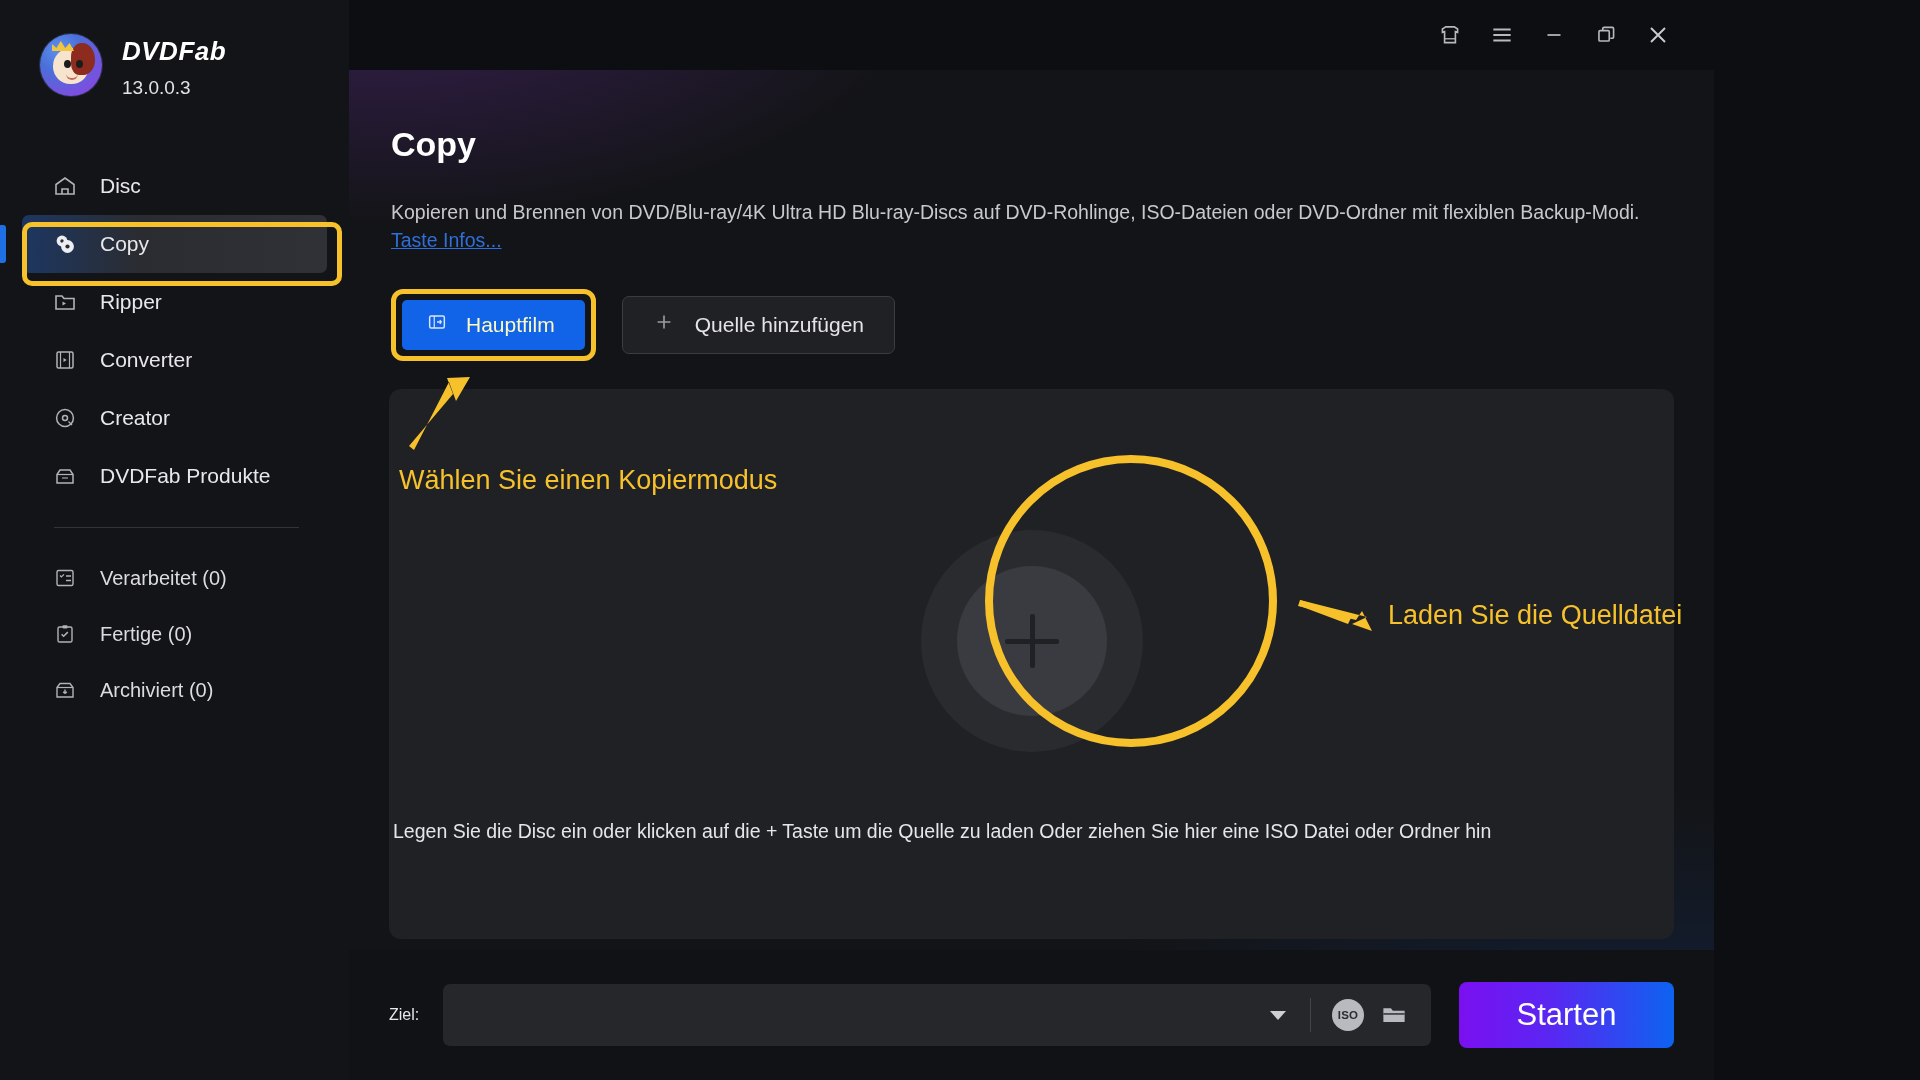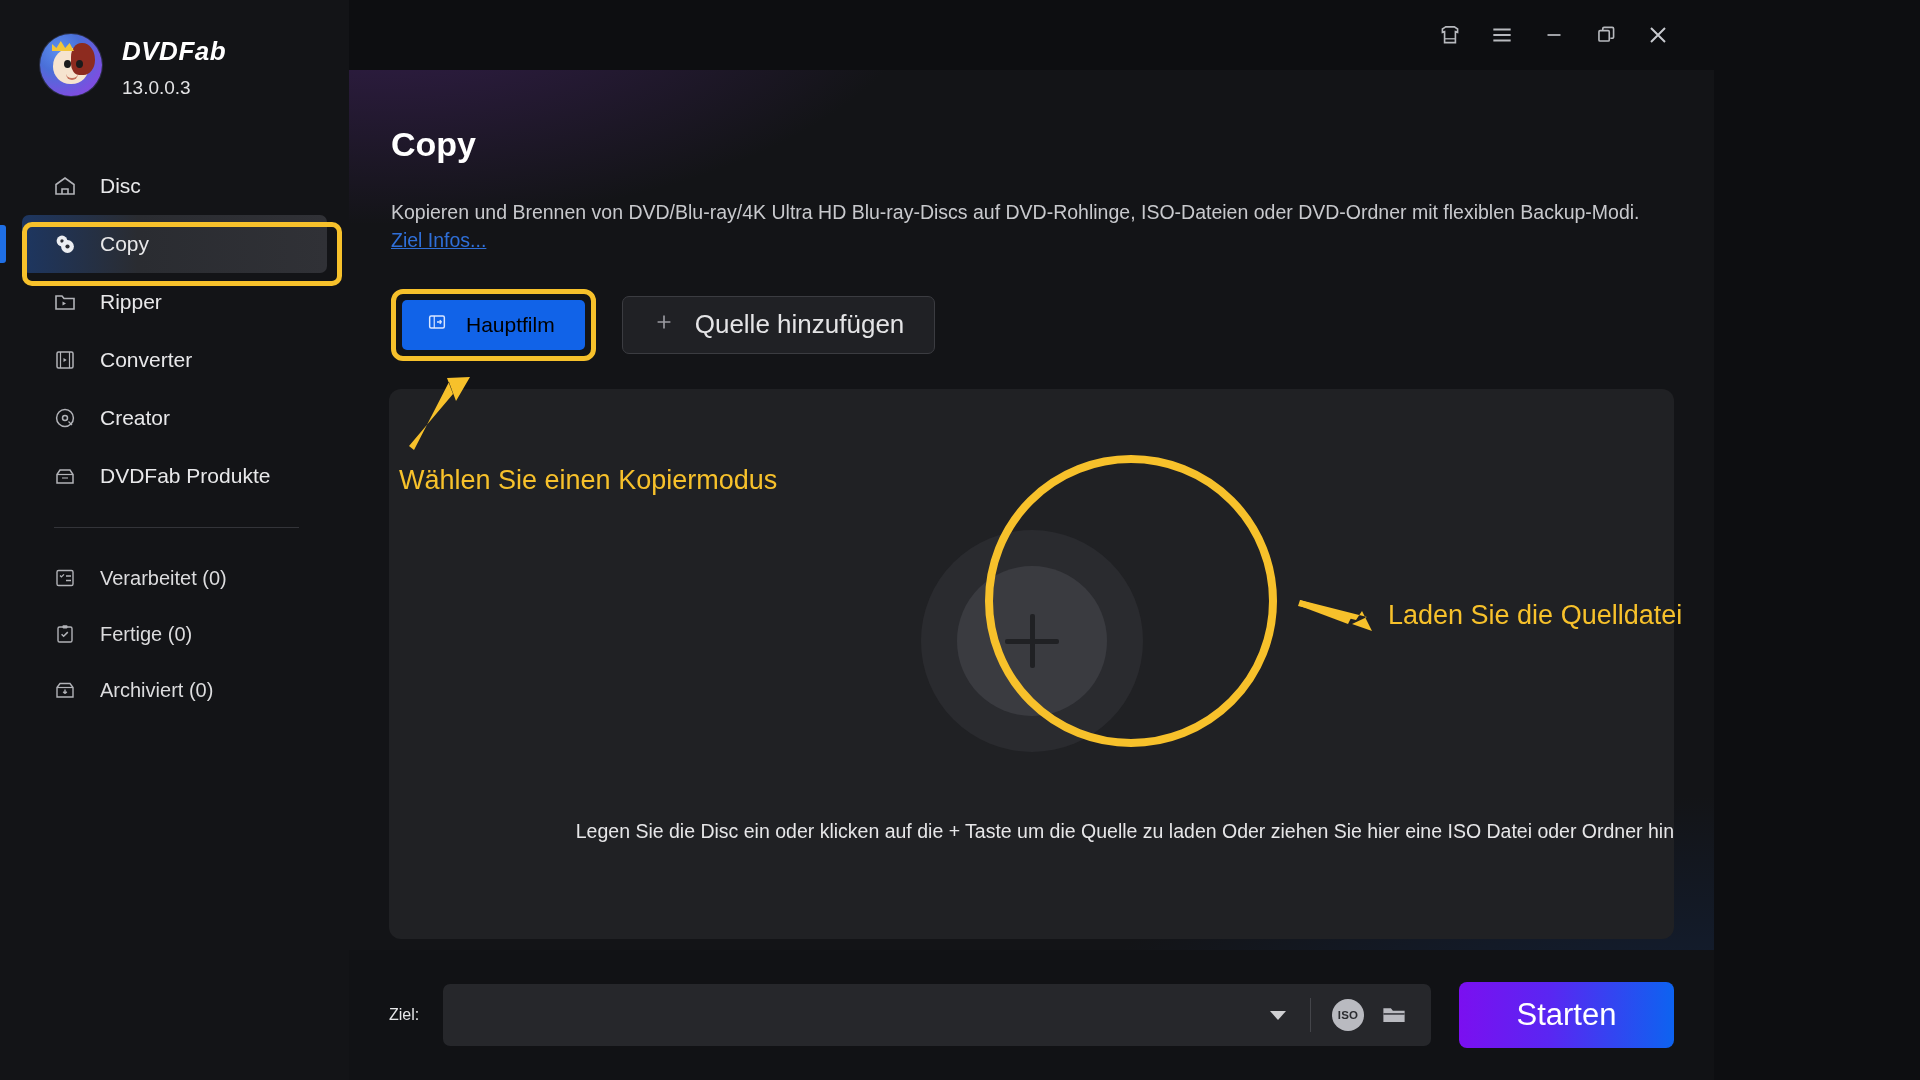--- a/index.html
+++ b/index.html
@@ -156,33 +156,33 @@
     padding-left: 2px;
   }
   .btn-mainmovie-wrap {
     position: relative;
     padding: 6px;
     border: 5px solid #f7c12b;
     border-radius: 12px;
   }
   .btn-mainmovie {
     background: #1163e8;
-    color: #000000;
+    color: #fef9c3;
     font-size: 21px;
     border-radius: 5px;
     height: 50px;
     display: flex; align-items: center; gap: 18px;
     padding: 0 30px 0 24px;
     cursor: pointer;
   }
   .btn-add {
     background: #202125;
     border: 1px solid #3b3c41;
     color: #e4e4e6;
-    font-size: 26px;
+    font-size: 21px;
     border-radius: 7px;
     height: 58px;
     display: flex; align-items: center; gap: 20px;
     padding: 0 30px;
     cursor: pointer;
   }
 
   .dropzone {
     position: relative;
     margin-top: 28px;
@@ -207,22 +207,22 @@
     position: relative;
   }
   .disc-plus::before, .disc-plus::after {
     content: ""; position: absolute; background: #202124; border-radius: 2px;
   }
   .disc-plus::before { width: 54px; height: 5px; left: -27px; top: -2px; }
   .disc-plus::after  { width: 5px; height: 54px; left: -2px; top: -27px; }
   .disc-plus { position: relative; }
 
   .dz-hint {
-    position: absolute; left: 16px; right: 0; bottom: 96px;
-    text-align: right;
+    position: absolute; left: 4px; right: 0; bottom: 96px;
+    text-align: left;
     font-size: 19.5px; color: #e6e6e8;
   }
 
   
   .anno-circle {
     position: absolute;
     left: 985px; top: 455px;
     width: 292px; height: 292px;
     border: 8px solid #f7c12b;
     border-radius: 50%;
@@ -459,21 +459,21 @@
         <svg width="28" height="28" viewBox="0 0 24 24" stroke="#c8cacf" stroke-width="1.7">
             <path d="M6 6l12 12M18 6 6 18"></path>
           </svg>
       </div>
     </div>
 
     <div class="content">
 
       <h1 class="page-title">Copy</h1>
 
-      <p class="page-desc"><span>Kopieren und Brennen von DVD/Blu-ray/4K Ultra HD Blu-ray-Discs auf DVD-Rohlinge, ISO-Dateien oder DVD-Ordner mit flexiblen Backup-Modi. </span><a href="#">Ziel Infos...</a></p>
+      <p class="page-desc"><span>Kopieren und Brennen von DVD/Blu-ray/4K Ultra HD Blu-ray-Discs auf DVD-Rohlinge, ISO-Dateien oder DVD-Ordner mit flexiblen Backup-Modi. </span><a href="#">Taste Infos...</a></p>
 
       <div class="btn-row">
         <div class="btn-mainmovie-wrap">
           <div class="btn-mainmovie">
             <span>
               <svg width="22" height="22" viewBox="0 0 24 24" fill="none" stroke="#dbe7ff" stroke-width="1.6">
                   <rect x="4" y="5.5" width="16" height="13" rx="1.6"></rect>
                   <path d="M9 5.5v13" stroke-width="1.3"></path>
                   <path d="M12 12h5m0 0-2-2m2 2-2 2" stroke-width="1.4"></path>
                 </svg>

